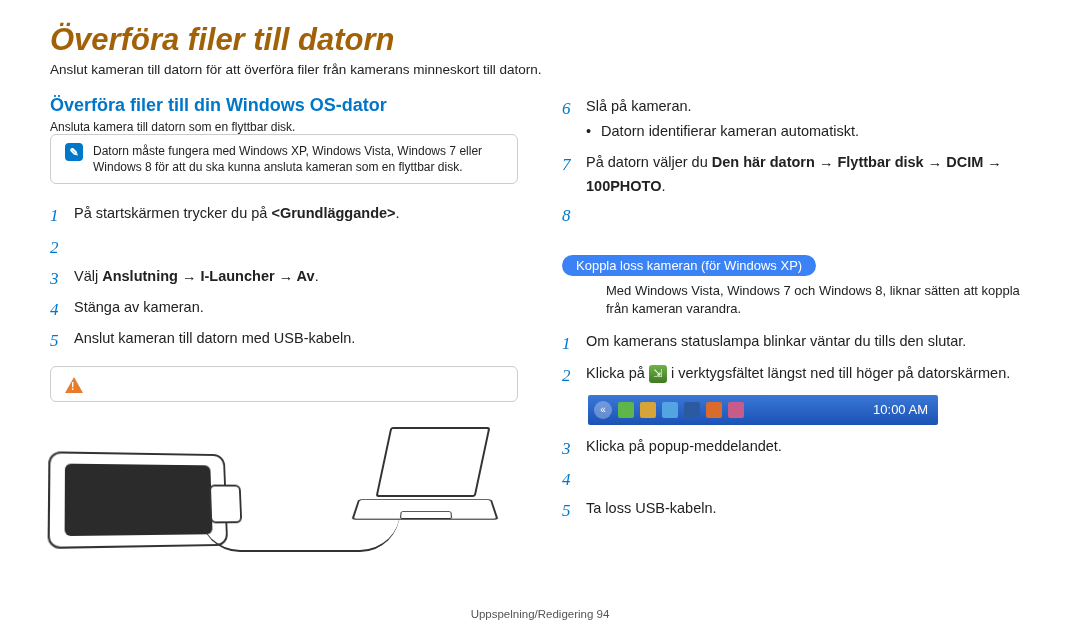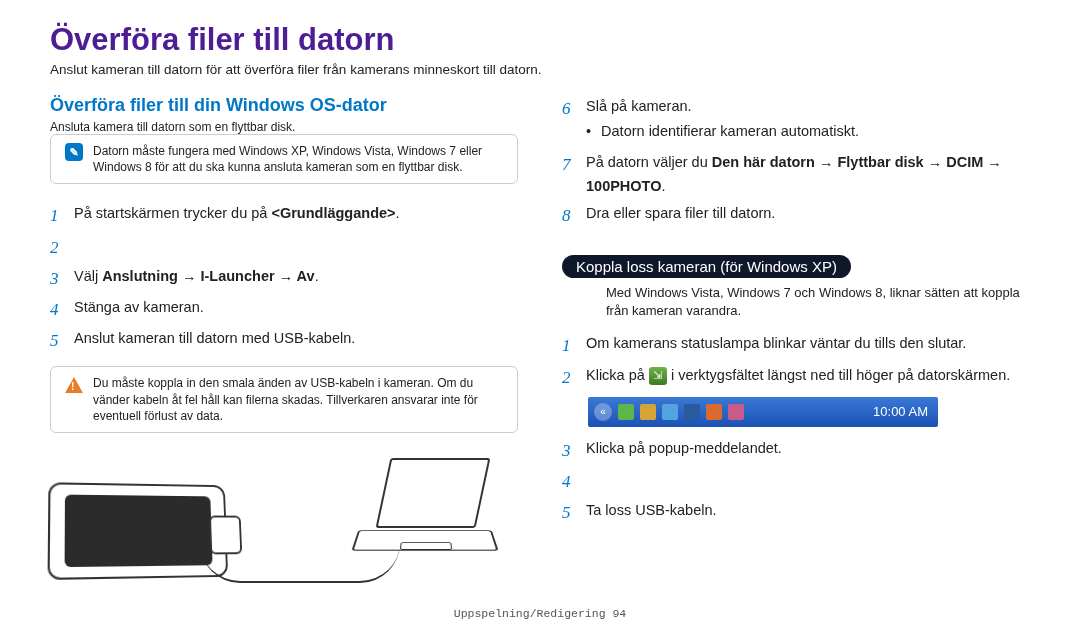--- a/index.html
+++ b/index.html
@@ -6,24 +6,25 @@
   body {
     width: 1080px;
     height: 630px;
     background: #fff;
     font-family: "Segoe UI", Arial, sans-serif;
     color: #222;
     padding: 22px 50px 0 50px;
     position: relative;
   }
   .main-title {
-    color: #4c1d95;
+    color: #a16207;
     font-size: 31px;
     font-weight: 700;
     margin-bottom: 4px;
+    font-style: italic;
   }
   .subtitle {
     font-size: 13.5px;
     margin-bottom: 18px;
   }
   .columns {
     display: flex;
     gap: 44px;
   }
   .col { flex: 1; }
@@ -106,25 +107,25 @@
   .step-text strong { font-weight: 700; }
   .sub-bullet {
     font-size: 12.5px;
     list-style: none;
     margin-top: 2px;
     margin-left: 0;
   }
   .sub-bullet li::before { content: "• "; }
   .badge-heading {
     display: inline-block;
-    background: #0f172a;
+    background: #3b82f6;
     color: #fff;
     border-radius: 12px;
     padding: 3px 14px;
-    font-size: 15px;
+    font-size: 13px;
     font-weight: 400;
     margin-top: 22px;
     margin-bottom: 6px;
   }
   .badge-intro { font-size: 13px; line-height: 1.4; margin-bottom: 12px; margin-left: 44px; }
   .settings-icon {
     display: inline-flex;
     width: 18px; height: 18px;
     border: 2px solid #0077c8;
     border-radius: 50%;
@@ -206,21 +207,21 @@
   .laptop-base{
     width:140px;height:36px;border:2px solid #333;background:#fff;
     transform:perspective(300px) rotateX(55deg);margin-top:-6px;border-radius:4px;
     position:relative;
   }
   .laptop-base::before{
     content:"";position:absolute;left:44px;top:20px;width:48px;height:10px;border:1px solid #333;border-radius:2px;
   }
   .footer{
     position:absolute;bottom:10px;left:0;right:0;text-align:center;
-    font-size:11.5px;color:#555;font-family:Liberation Mono, monospace;
+    font-size:11.5px;color:#555;
   }
 </style>
 </head>
 <body>
 
 <h1 class="main-title">Överföra filer till datorn</h1>
 <p class="subtitle">Anslut kameran till datorn för att överföra filer från kamerans minneskort till datorn.</p>
 
 <div class="columns">
 
@@ -250,21 +251,20 @@
         <span class="step-text">Stänga av kameran.</span>
       </li>
       <li>
         <span class="step-num">5</span>
         <span class="step-text">Anslut kameran till datorn med USB-kabeln.</span>
       </li>
     </ol>
 
     <div class="warn-box">
       <span class="warn-icon"></span>
-      <span>Du måste koppla in den smala änden av USB-kabeln i kameran. Om du vänder kabeln åt fel håll kan filerna skadas. Tillverkaren ansvarar inte för eventuell förlust av data.</span>
     </div>
 
     <div class="illustration">
       <div class="camera"></div>
       <div class="cable"></div>
       <div class="laptop">
         <div class="laptop-screen"></div>
         <div class="laptop-base"></div>
       </div>
     </div>
@@ -280,21 +280,20 @@
             <li>Datorn identifierar kameran automatiskt.</li>
           </ul>
         </span>
       </li>
       <li>
         <span class="step-num">7</span>
         <span class="step-text">På datorn väljer du <strong>Den här datorn → Flyttbar disk → DCIM → 100PHOTO</strong>.</span>
       </li>
       <li>
         <span class="step-num">8</span>
-        <span class="step-text">Dra eller spara filer till datorn.</span>
       </li>
     </ol>
 
     <div class="badge-heading">Koppla loss kameran (för Windows XP)</div>
     <p class="badge-intro">Med Windows Vista, Windows 7 och Windows 8, liknar sätten att koppla från kameran varandra.</p>
 
     <ol class="steps">
       <li>
         <span class="step-num">1</span>
         <span class="step-text">Om kamerans statuslampa blinkar väntar du tills den slutar.</span>

